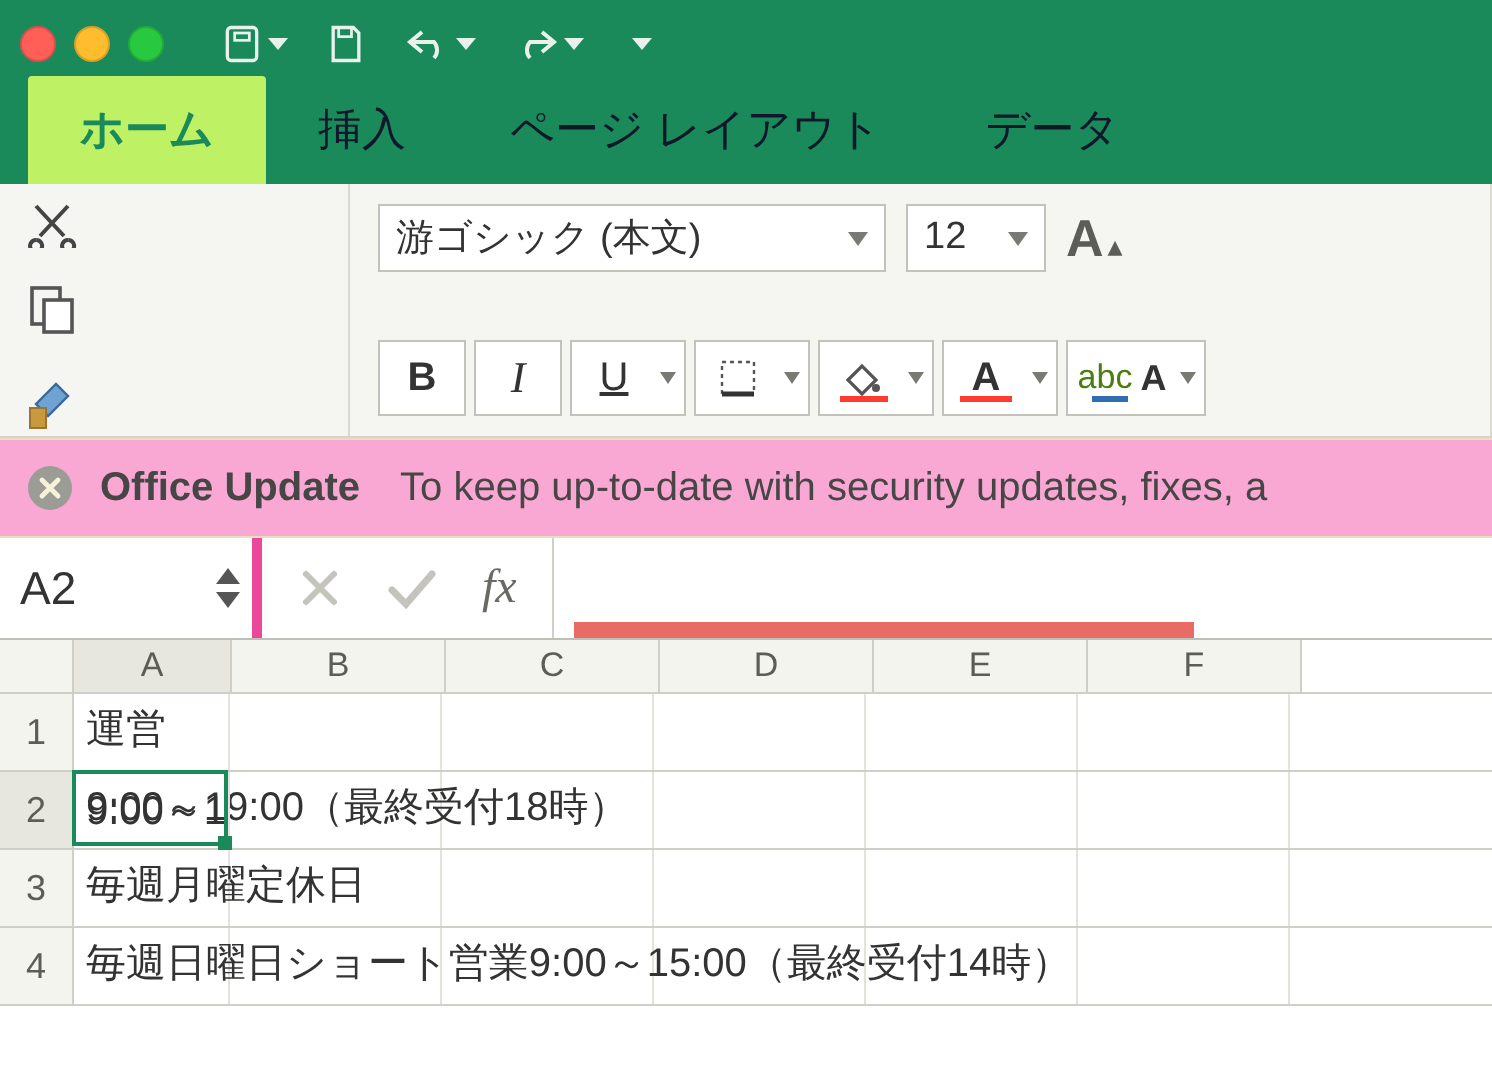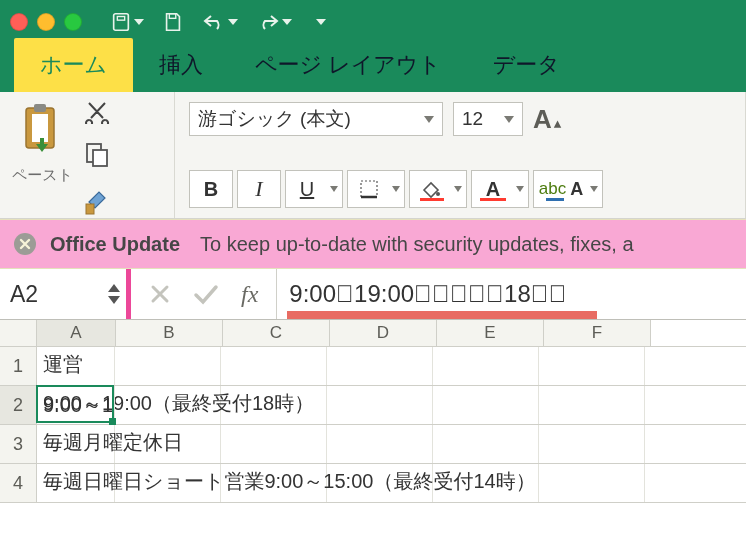--- a/index.html
+++ b/index.html
@@ -8,21 +8,21 @@
 .dot{width:16px;height:16px;border-radius:50%;border:1px solid rgba(0,0,0,.15)}
 .dot.red{background:#ff5f57}
 .dot.yellow{background:#ffbd2e}
 .dot.green{background:#28c940}
 .qat{display:flex;align-items:center;gap:18px;color:#e8f2eb}
 .qat svg{fill:#e8f2eb}
 .qat-item{display:flex;align-items:center;gap:2px}
 .caret{width:0;height:0;border-left:5px solid transparent;border-right:5px solid transparent;border-top:6px solid #e8f2eb}
 .ribbon-tabs{background:#1a8a5b;height:48px;display:flex;align-items:flex-end;padding-left:14px;gap:0}
 .tab{padding:12px 26px 12px;font-size:22px;color:#0f172a;cursor:pointer}
-.tab.active{background:#fde047;color:#1a8a5b;font-weight:400;border-top-left-radius:2px;border-top-right-radius:2px}
+.tab.active{background:#bef264;color:#1a8a5b;font-weight:700;border-top-left-radius:2px;border-top-right-radius:2px}
 .ribbon-body{background:#f5f5f2;border-bottom:1px solid #d4d4ce;height:126px;display:flex;align-items:stretch}
 .group{border-right:1px solid #d9d9d2;padding:8px 12px;display:flex;flex-direction:column;justify-content:space-between}
 .group.paste{width:150px;align-items:center}
 .paste-row{display:flex;gap:10px;align-items:flex-start;width:100%}
 .paste-big{display:flex;flex-direction:column;align-items:center;gap:4px}
 .paste-label{font-size:15px;color:#6b6b6b;margin-top:6px}
 .mini-col{display:flex;flex-direction:column;gap:18px;margin-top:0}
 .group.font{flex:1;padding:10px 14px}
 .font-row1{display:flex;gap:10px;align-items:center}
 .dd{background:#fff;border:1px solid #c2c2bb;display:flex;align-items:center;justify-content:space-between;padding:4px 8px;height:34px;box-sizing:border-box}
@@ -110,29 +110,20 @@
 <div class="ribbon-tabs">
   <div class="tab active">ホーム</div>
   <div class="tab">挿入</div>
   <div class="tab">ページ レイアウト</div>
   <div class="tab">データ</div>
 </div>
 
 <div class="ribbon-body">
   <div class="group paste">
     <div class="paste-row">
-      <div class="paste-big">
-        <svg width="46" height="56" viewBox="0 0 46 56">
-          <rect x="6" y="8" width="28" height="40" rx="3" fill="#c9983f" stroke="#9b7430" stroke-width="1.5"></rect>
-          <rect x="12" y="14" width="16" height="28" fill="#fff"></rect>
-          <rect x="14" y="4" width="12" height="8" rx="2" fill="#8a8a84"></rect>
-          <path d="M22 52 l-6 -8 h4 v-6 h4 v6 h4 z" fill="#3a8f3a"></path>
-        </svg>
-        <span class="paste-label">ペースト</span>
-      </div>
       <div class="mini-col">
         <svg width="28" height="24" viewBox="0 0 28 24">
             <path d="M6 20 a3 3 0 1 0 0.1 0 M22 20 a3 3 0 1 0 0.1 0 M8 18 L22 3 M20 18 L6 3" fill="none" stroke="#444" stroke-width="2"></path>
           </svg>
         <svg width="28" height="26" viewBox="0 0 28 26">
             <rect x="4" y="2" width="14" height="18" fill="none" stroke="#555" stroke-width="1.8"></rect>
             <rect x="10" y="8" width="14" height="16" fill="#fff" stroke="#555" stroke-width="1.8"></rect>
           </svg>
         <svg width="30" height="30" viewBox="0 0 30 30">
             <path d="M6 16 l10 -10 l6 6 l-10 10 z" fill="#6fa3d4" stroke="#3a6a9a" stroke-width="1.2"></path>
@@ -219,21 +210,20 @@
   <div class="fb-btns">
     <svg width="22" height="22" viewBox="0 0 22 22">
         <path d="M4 4 L18 18 M18 4 L4 18" stroke="#c4c4bd" stroke-width="3" stroke-linecap="round"></path>
       </svg>
     <svg width="26" height="22" viewBox="0 0 26 22">
         <path d="M3 12 L10 19 L23 4" fill="none" stroke="#c4c4bd" stroke-width="3.5" stroke-linecap="round"></path>
       </svg>
     <span class="fx">fx</span>
   </div>
   <div class="fb-input">
-    <span>9:00￿19:00￿￿￿￿￿18￿￿</span>
     <div class="fb-highlight"></div>
   </div>
 </div>
 
 <div class="sheet">
   <div class="col-headers">
     <div class="corner"></div>
     <div class="ch A">A</div>
     <div class="ch B">B</div>
     <div class="ch C">C</div>

